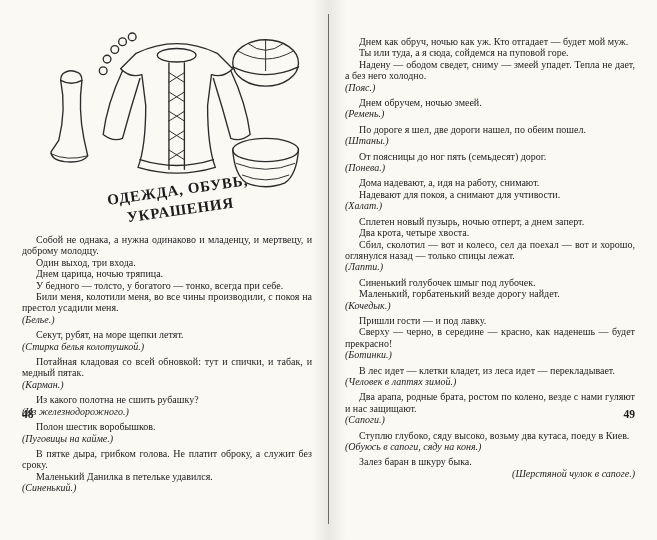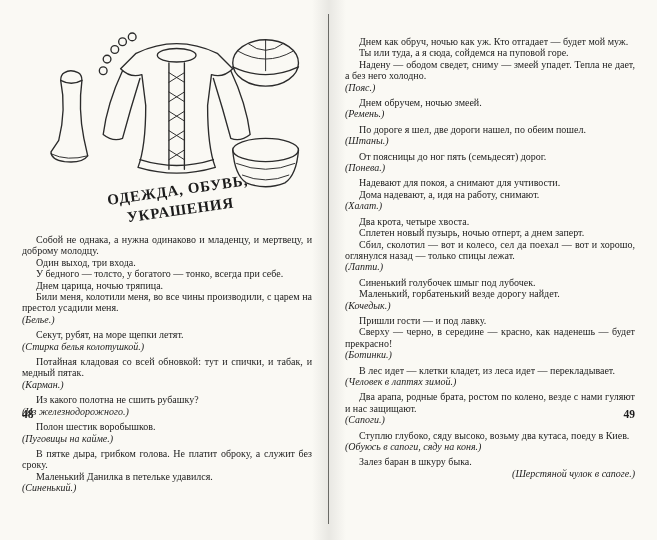--- a/index.html
+++ b/index.html
@@ -97,23 +97,23 @@
         </g>
       </svg>
       <div class="title">
         <span class="tline">ОДЕЖДА, ОБУВЬ,</span>
         <span class="tline">УКРАШЕНИЯ</span>
       </div>
     </div>
     <div class="text-col">
         <p class="riddle">Собой не однака, а нужна одинаково и младенцу, и мертвецу, и доброму молодцу.</p>
         <p class="riddle">Один выход, три входа.</p>
+        <p class="riddle">Днем царица, ночью тряпица.</p>
         <p class="riddle">У бедного — толсто, у богатого — тонко, всегда при себе.</p>
-        <p class="riddle">Днем царица, ночью тряпица.</p>
-        <p class="riddle">Били меня, колотили меня, во все чины производили, с царем на престол усадили меня.</p>
+        <p class="riddle">Били меня, колотили меня, во все чины производили, с покоя на престол усадили меня.</p>
         <p class="answer">(Белье.)</p>
         <p class="riddle">Секут, рубят, на море щепки летят.</p>
         <p class="answer">(Стирка белья колотушкой.)</p>
         <p class="riddle">Потайная кладовая со всей обновкой: тут и спички, и табак, и медный пятак.</p>
         <p class="answer">(Карман.)</p>
         <p class="riddle">Из какого полотна не сшить рубашку?</p>
         <p class="answer">(Из железнодорожного.)</p>
         <p class="riddle">Полон шестик воробышков.</p>
         <p class="answer">(Пуговицы на кайме.)</p>
         <p class="riddle">В пятке дыра, грибком голова. Не платит оброку, а служит без сроку.</p>
@@ -128,25 +128,25 @@
         <p class="riddle">Днем как обруч, ночью как уж. Кто отгадает — будет мой муж.</p>
         <p class="riddle">Ты или туда, а я сюда, сойдемся на пуповой горе.</p>
         <p class="riddle">Надену — ободом сведет, сниму — змеей упадет. Тепла не дает, а без него холодно.</p>
         <p class="answer">(Пояс.)</p>
         <p class="riddle">Днем обручем, ночью змеей.</p>
         <p class="answer">(Ремень.)</p>
         <p class="riddle">По дороге я шел, две дороги нашел, по обеим пошел.</p>
         <p class="answer">(Штаны.)</p>
         <p class="riddle">От поясницы до ног пять (семьдесят) дорог.</p>
         <p class="answer">(Понева.)</p>
+        <p class="riddle">Дома надевают, а, идя на работу, снимают.</p>
         <p class="riddle">Надевают для покоя, а снимают для учтивости.</p>
-        <p class="riddle">Дома надевают, а, идя на работу, снимают.</p>
         <p class="answer">(Халат.)</p>
+        <p class="riddle">Сплетен новый пузырь, ночью отперт, а днем заперт.</p>
         <p class="riddle">Два крота, четыре хвоста.</p>
-        <p class="riddle">Сплетен новый пузырь, ночью отперт, а днем заперт.</p>
         <p class="riddle">Сбил, сколотил — вот и колесо, сел да поехал — вот и хорошо, оглянулся назад — только спицы лежат.</p>
         <p class="answer">(Лапти.)</p>
         <p class="riddle">Синенький голубочек шмыг под лубочек.</p>
         <p class="riddle">Маленький, горбатенький везде дорогу найдет.</p>
         <p class="answer">(Кочедык.)</p>
         <p class="riddle">Пришли гости — и под лавку.</p>
         <p class="riddle">Сверху — черно, в середине — красно, как наденешь — будет прекрасно!</p>
         <p class="answer">(Ботинки.)</p>
         <p class="riddle">В лес идет — клетки кладет, из леса идет — перекладывает.</p>
         <p class="answer">(Человек в лаптях зимой.)</p>

